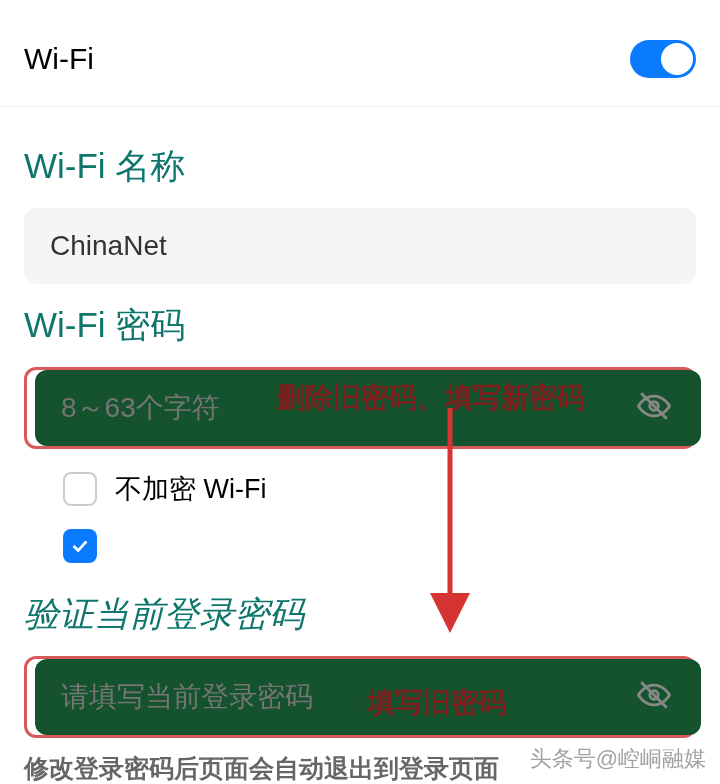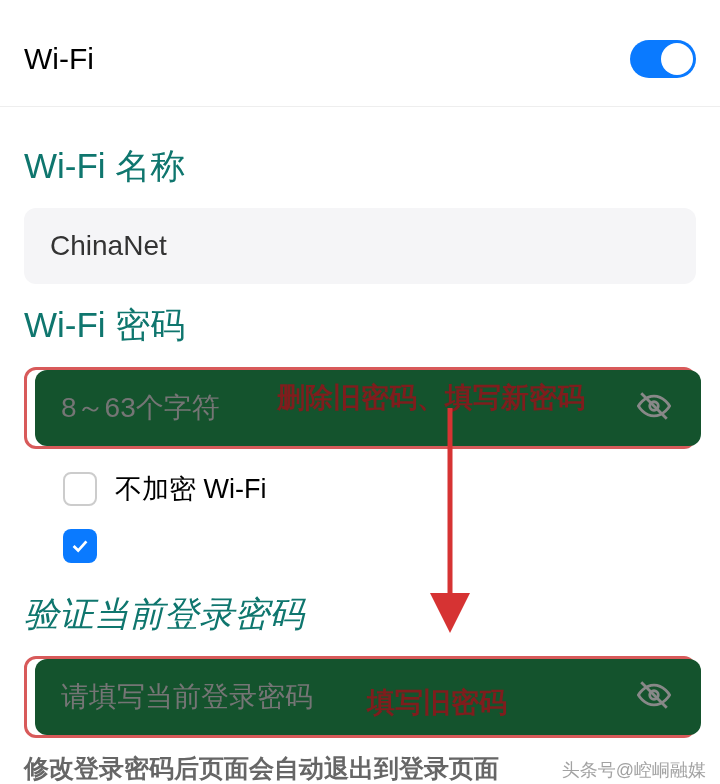--- a/index.html
+++ b/index.html
@@ -133,23 +133,23 @@
       color: #666;
       margin-top: 14px;
       font-weight: bold;
     }
     .arrow-svg {
       position: absolute;
       pointer-events: none;
     }
     .watermark {
       position: absolute;
-      bottom: 2px;
+      bottom: 10px;
       right: 14px;
-      font-size: 18px;
+      font-size: 22px;
       color: rgba(100,100,100,0.6);
       margin-left: 11px;
     }
   </style>
 </head>
 <body>
 
 <div class="header-row">
   <span class="header-title">Wi-Fi</span>
   <div class="toggle">

